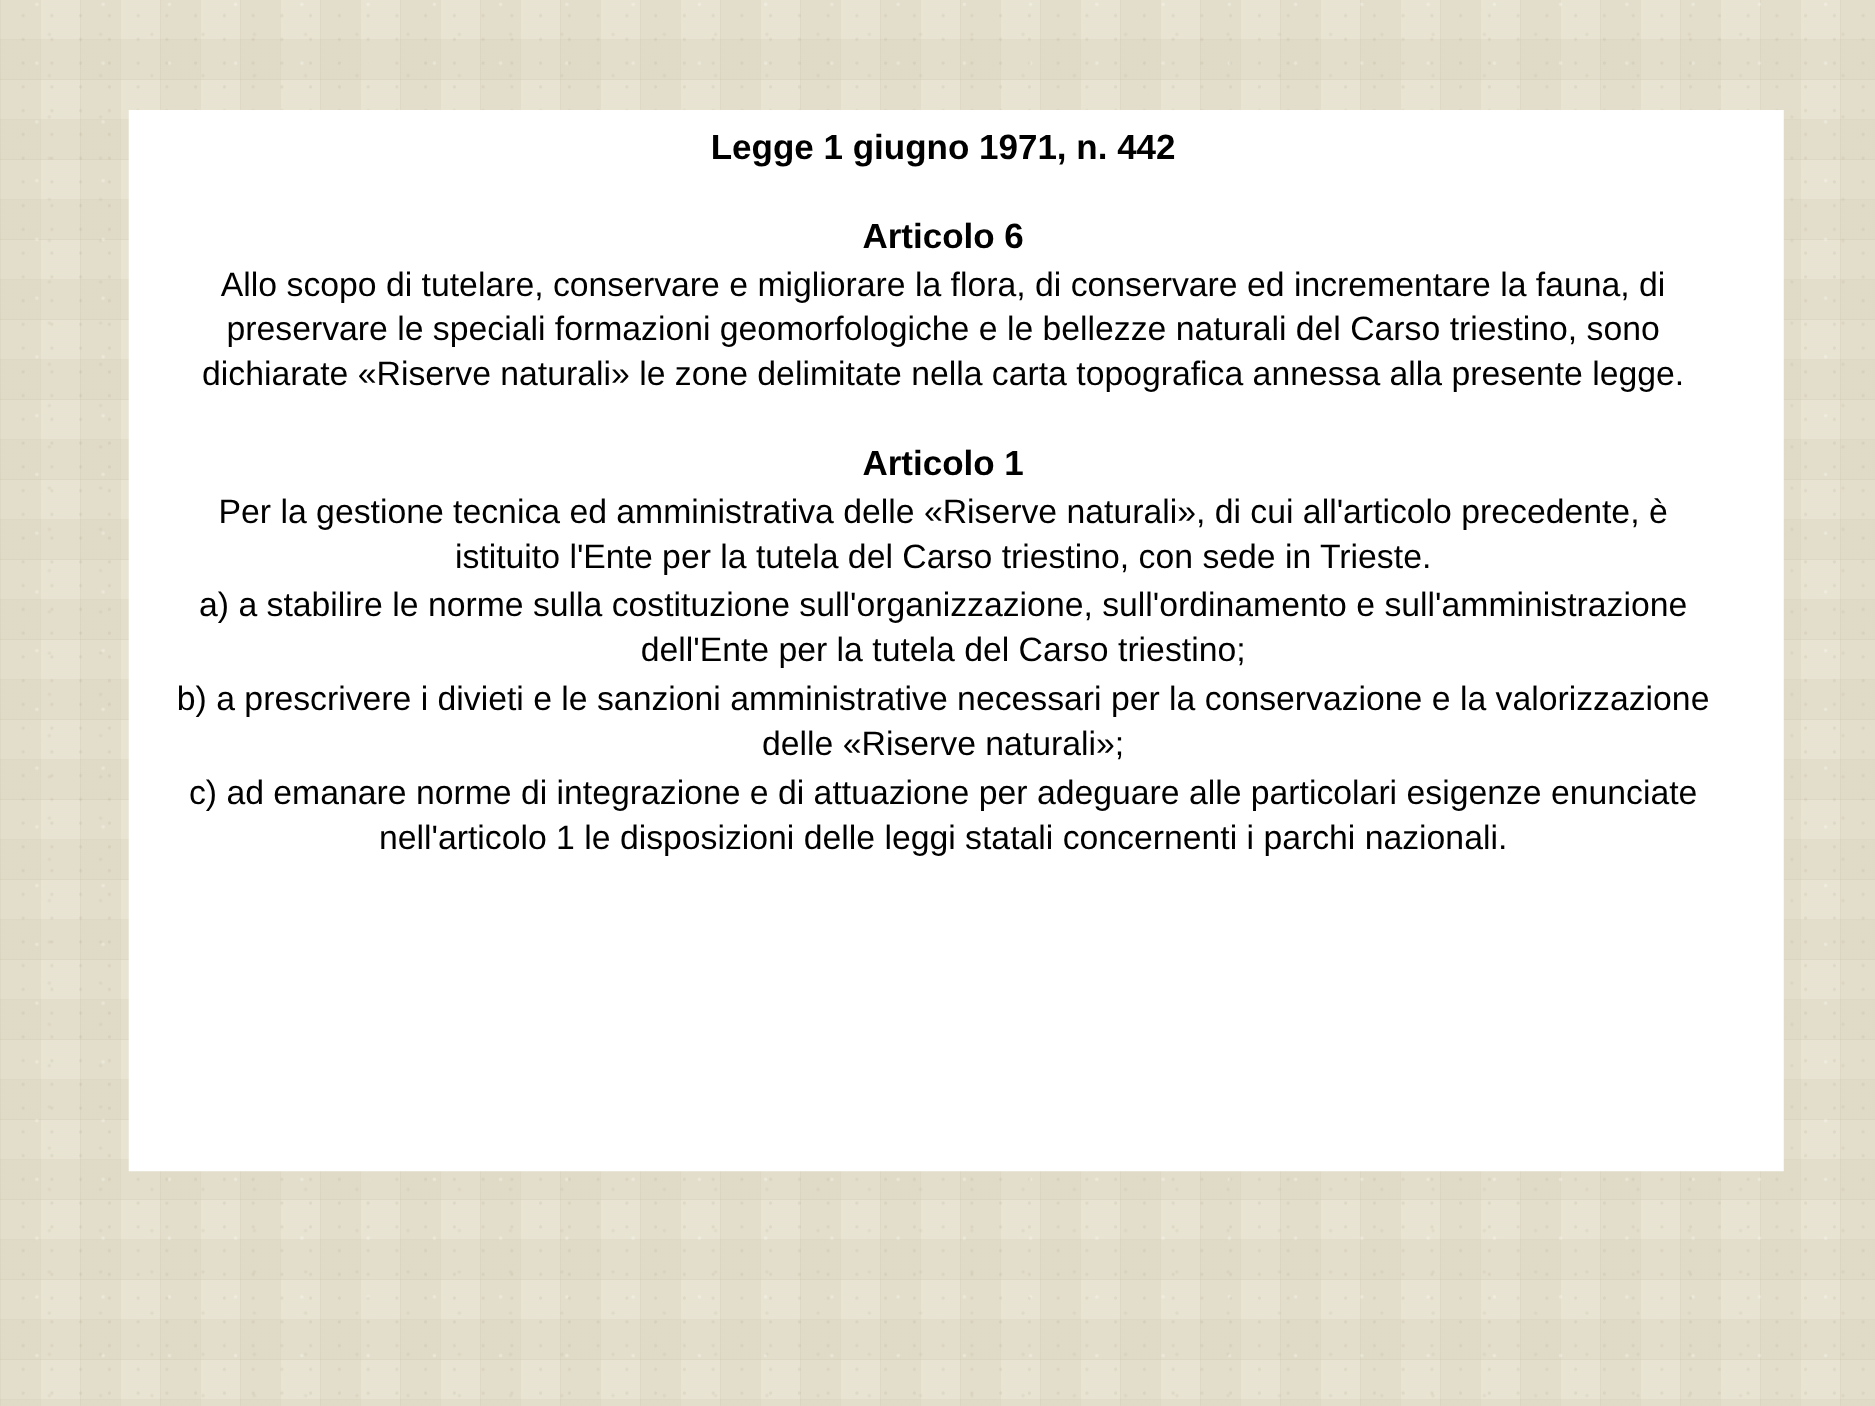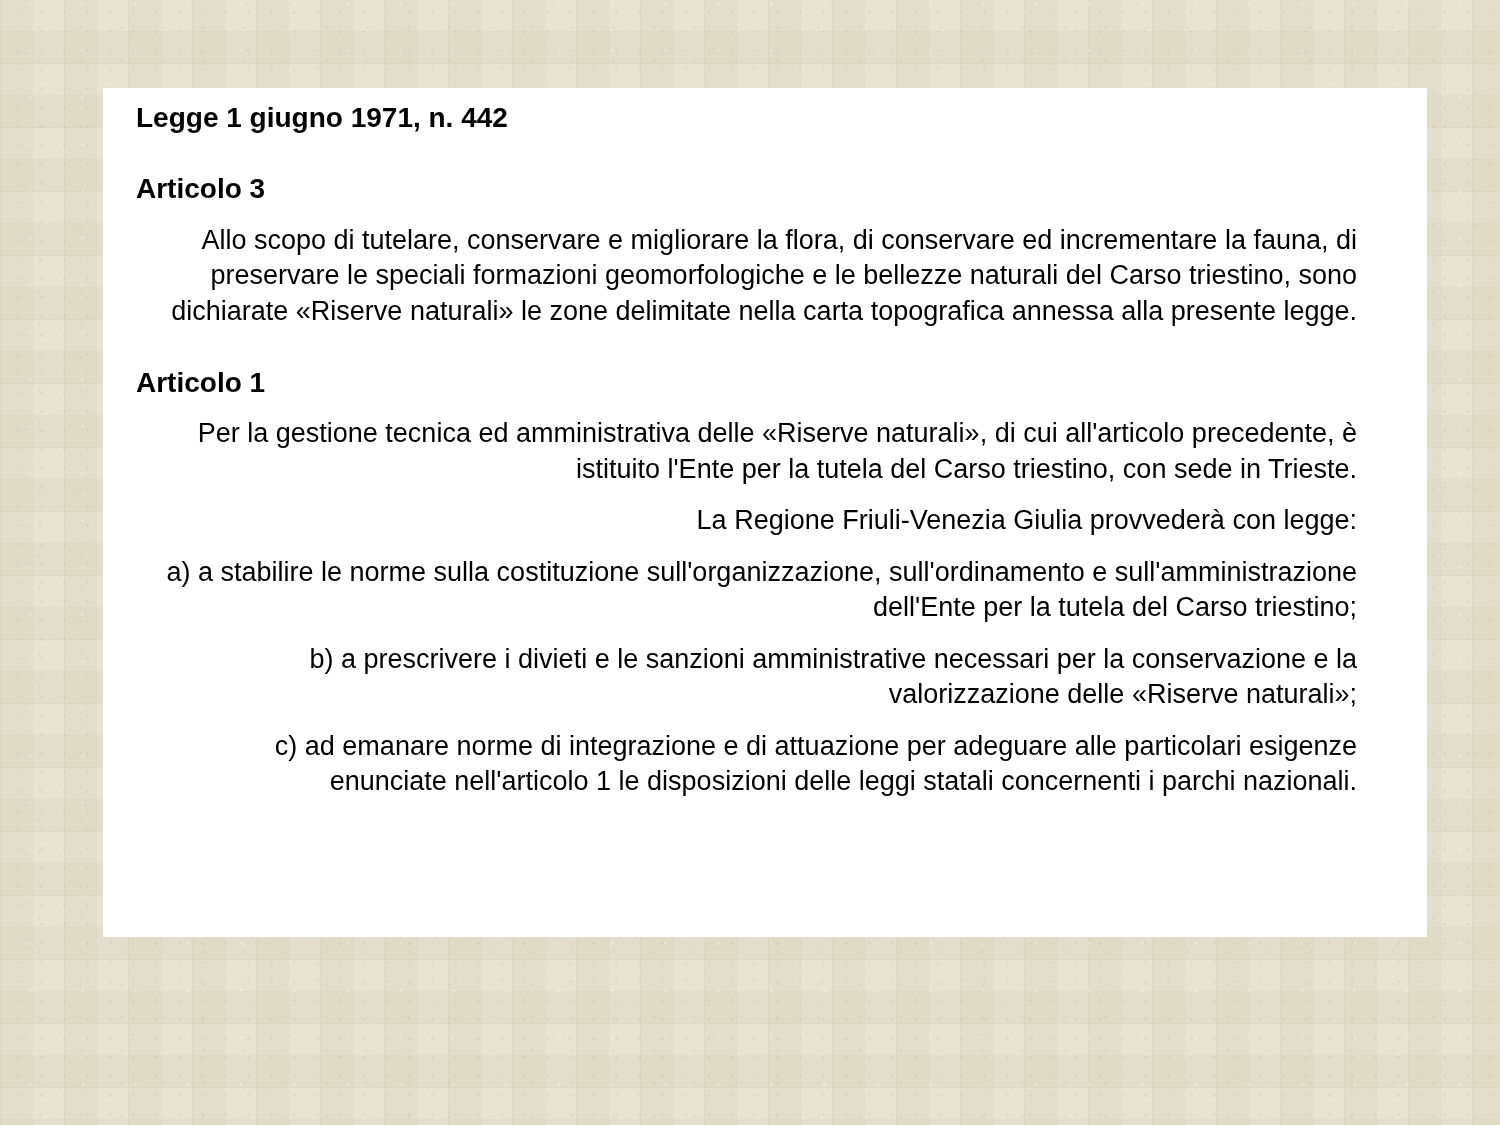--- a/index.html
+++ b/index.html
@@ -33,47 +33,46 @@
     box-sizing: border-box;
     background: #ffffff;
     color: #000000;
     padding: 12px 54px 20px 33px;
     font-size: 27px;
     line-height: 35.5px;
   }
   .heading {
     font-weight: bold;
     font-size: 28px;
-    text-align: left;
+    text-align: center;
     margin: 35.5px 0 0 0;
   }
   .heading.first {
     margin-top: 0;
   }
   .para {
-    margin: 16px;
-    text-align: right;
+    margin: 4px;
+    text-align: center;
   }
 </style>
 </head>
 <body>
 
 <div class="panel">
 
   <p class="heading first">Legge 1 giugno 1971, n. 442</p>
 
 
 
   <section>
-    <p class="heading">Articolo 3</p>
+    <p class="heading">Articolo 6</p>
     <p class="para">Allo scopo di tutelare, conservare e migliorare la flora, di conservare ed incrementare la fauna, di preservare le speciali formazioni geomorfologiche e le bellezze naturali del Carso triestino, sono dichiarate «Riserve naturali» le zone delimitate nella carta topografica annessa alla presente legge.</p>
   </section>
 
   <section>
     <p class="heading">Articolo 1</p>
     <p class="para">Per la gestione tecnica ed amministrativa delle «Riserve naturali», di cui all'articolo precedente, è istituito l'Ente per la tutela del Carso triestino, con sede in Trieste.</p>
-    <p class="para">La Regione Friuli-Venezia Giulia provvederà con legge:</p>
     <p class="para">a) a stabilire le norme sulla costituzione sull'organizzazione, sull'ordinamento e sull'amministrazione dell'Ente per la tutela del Carso triestino;</p>
     <p class="para">b) a prescrivere i divieti e le sanzioni amministrative necessari per la conservazione e la valorizzazione delle «Riserve naturali»;</p>
     <p class="para">c) ad emanare norme di integrazione e di attuazione per adeguare alle particolari esigenze enunciate nell'articolo 1 le disposizioni delle leggi statali concernenti i parchi nazionali.</p>
   </section>
 
 </div>
 
 </body></html>

